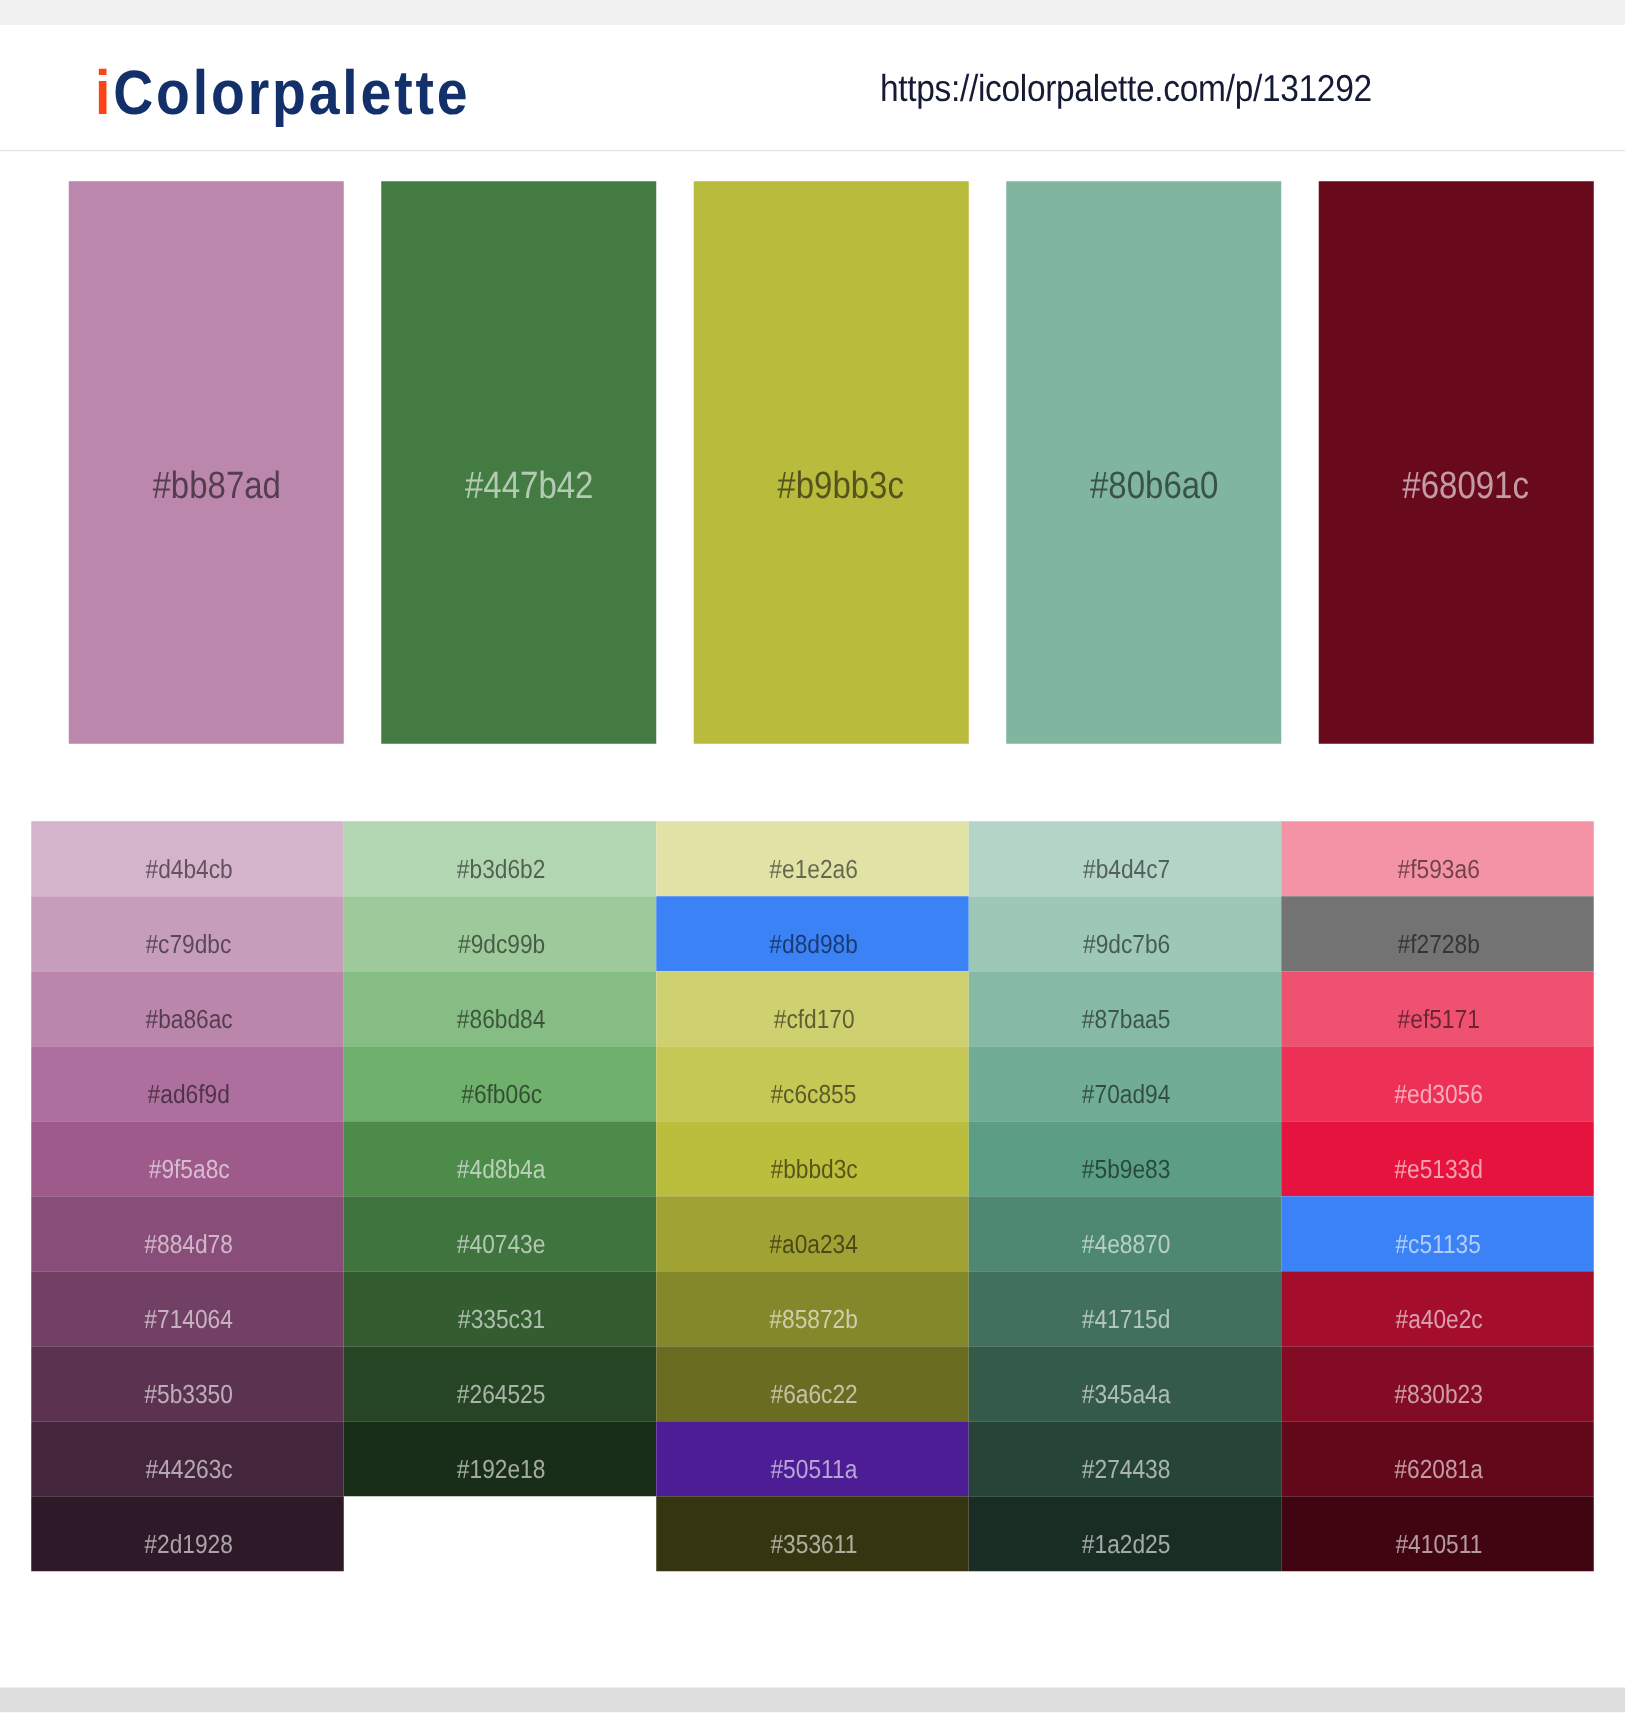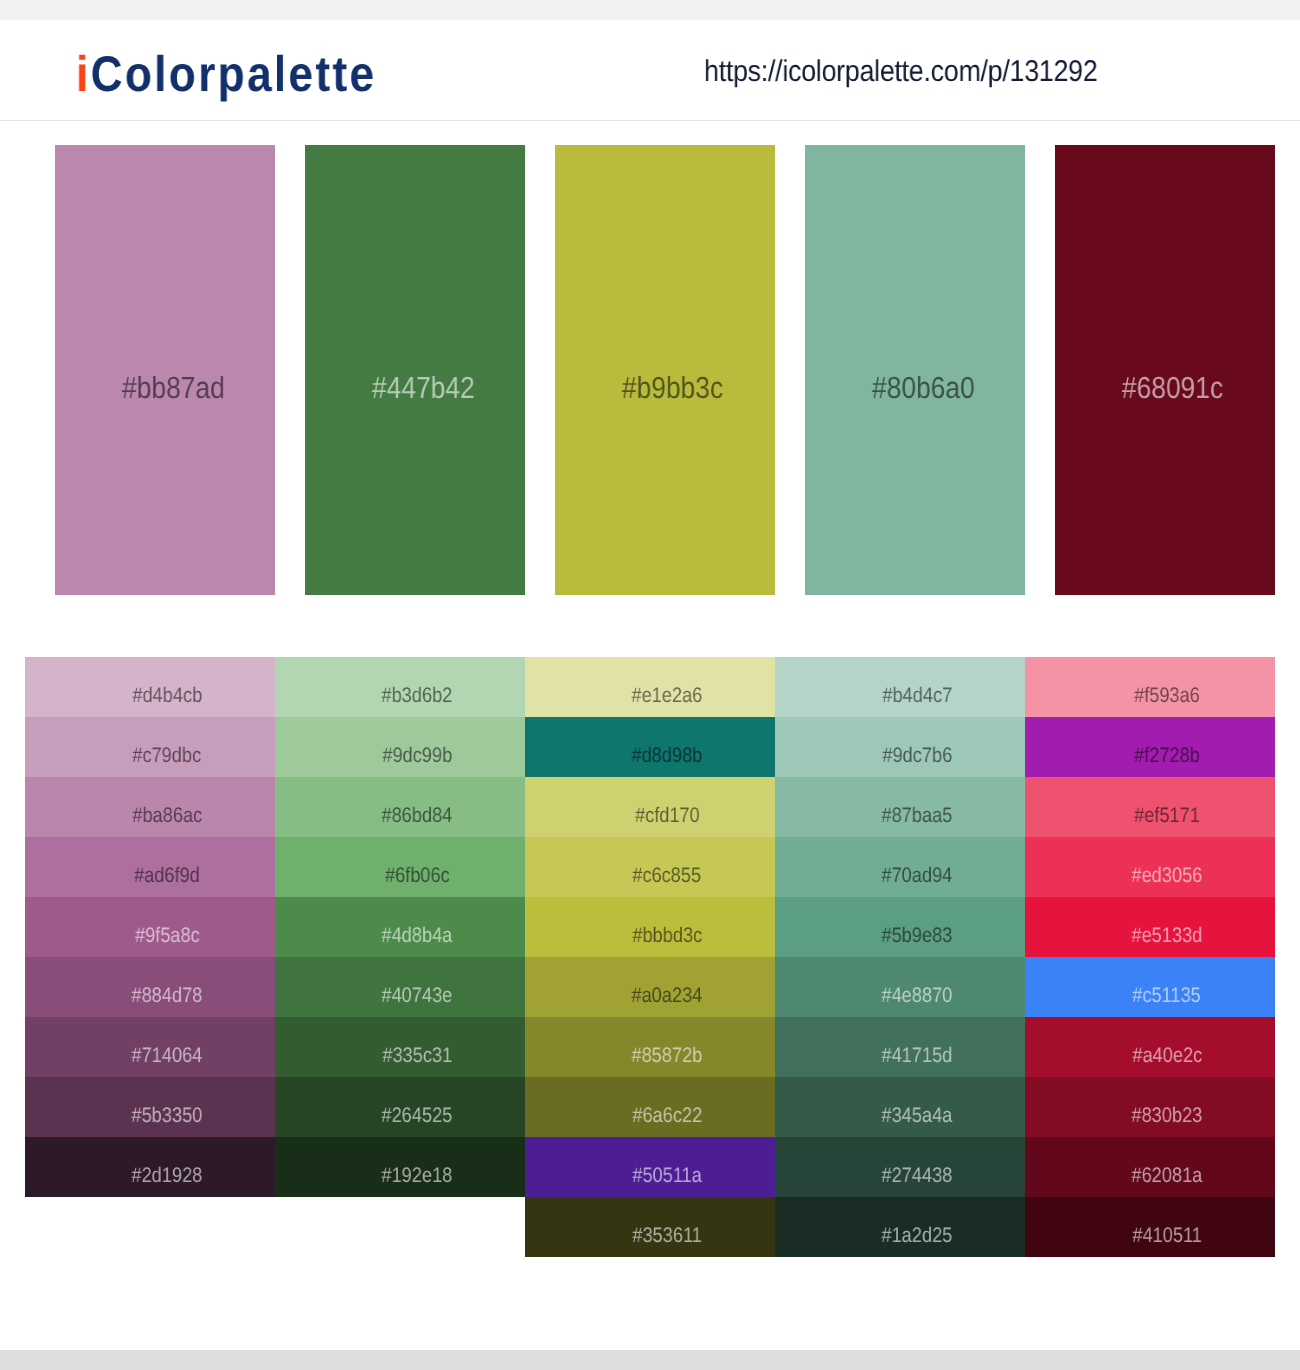--- a/index.html
+++ b/index.html
@@ -19,21 +19,21 @@
   .url{position:absolute;left:704px;top:52px;font-size:30px;line-height:0;white-space:nowrap;
        letter-spacing:-0.3px;transform:scaleX(0.894);transform-origin:0 50%;will-change:transform;}
   .mainrow{position:absolute;left:25px;top:145px;width:1250px;height:450px;display:flex;}
   .sw{width:250px;height:450px;position:relative;margin-left:30px;}
   .sw .lblwrap{position:absolute;left:-7px;top:240px;width:250px;text-align:center;}
   .sw .lbl{font-size:30.5px;line-height:0;display:inline-block;transform:scaleX(0.866);
            will-change:transform;}
   .tablewrap{position:absolute;left:25px;top:657px;width:1250px;height:600px;display:flex;}
   .tcol{width:250px;display:flex;flex-direction:column;}
   .tcell{height:60px;position:relative;}
-  .tcell .lblwrap{position:absolute;left:17px;top:32px;width:250px;text-align:center;}
+  .tcell .lblwrap{position:absolute;left:1px;top:32px;width:250px;text-align:center;}
   .tcell .lbl{font-size:21px;line-height:0;display:inline-block;transform:scaleX(0.866);
               will-change:transform;}
 </style>
 </head>
 <body>
 
 <div class="page" style="background-color: rgb(255, 255, 255);">
 
   <div class="topband" style="background-color: rgb(241, 241, 241);"></div>
 
@@ -79,20 +79,23 @@
         </div>
       <div class="tcell" style="background-color: rgb(136, 77, 120); color: rgba(255, 255, 255, 0.6);">
           <span class="lblwrap"><span class="lbl">#884d78</span></span>
         </div>
       <div class="tcell" style="background-color: rgb(113, 64, 100); color: rgba(255, 255, 255, 0.6);">
           <span class="lblwrap"><span class="lbl">#714064</span></span>
         </div>
       <div class="tcell" style="background-color: rgb(91, 51, 80); color: rgba(255, 255, 255, 0.6);">
           <span class="lblwrap"><span class="lbl">#5b3350</span></span>
         </div>
+      <div class="tcell" style="background-color: rgb(68, 38, 60); color: rgba(255, 255, 255, 0.6);">
+          <span class="lblwrap"><span class="lbl">#44263c</span></span>
+        </div>
       <div class="tcell" style="background-color: rgb(45, 25, 40); color: rgba(255, 255, 255, 0.6);">
           <span class="lblwrap"><span class="lbl">#2d1928</span></span>
         </div>
     </div>
     <div class="tcol">
       <div class="tcell" style="background-color: rgb(179, 214, 178); color: rgba(0, 0, 0, 0.55);">
           <span class="lblwrap"><span class="lbl">#b3d6b2</span></span>
         </div>
       <div class="tcell" style="background-color: rgb(157, 201, 155); color: rgba(0, 0, 0, 0.55);">
           <span class="lblwrap"><span class="lbl">#9dc99b</span></span>
@@ -116,21 +119,21 @@
           <span class="lblwrap"><span class="lbl">#264525</span></span>
         </div>
       <div class="tcell" style="background-color: rgb(25, 46, 24); color: rgba(255, 255, 255, 0.6);">
           <span class="lblwrap"><span class="lbl">#192e18</span></span>
         </div>
     </div>
     <div class="tcol">
       <div class="tcell" style="background-color: rgb(225, 226, 166); color: rgba(0, 0, 0, 0.55);">
           <span class="lblwrap"><span class="lbl">#e1e2a6</span></span>
         </div>
-      <div class="tcell" style="background-color: #0f766e; color: rgba(0, 0, 0, 0.55);">
+      <div class="tcell" style="background-color: #3b82f6; color: rgba(0, 0, 0, 0.55);">
           <span class="lblwrap"><span class="lbl">#d8d98b</span></span>
         </div>
       <div class="tcell" style="background-color: rgb(207, 209, 112); color: rgba(0, 0, 0, 0.55);">
           <span class="lblwrap"><span class="lbl">#cfd170</span></span>
         </div>
       <div class="tcell" style="background-color: rgb(198, 200, 85); color: rgba(0, 0, 0, 0.55);">
           <span class="lblwrap"><span class="lbl">#c6c855</span></span>
         </div>
       <div class="tcell" style="background-color: rgb(187, 189, 60); color: rgba(0, 0, 0, 0.55);">
           <span class="lblwrap"><span class="lbl">#bbbd3c</span></span>
@@ -180,21 +183,21 @@
           <span class="lblwrap"><span class="lbl">#274438</span></span>
         </div>
       <div class="tcell" style="background-color: rgb(26, 45, 37); color: rgba(255, 255, 255, 0.6);">
           <span class="lblwrap"><span class="lbl">#1a2d25</span></span>
         </div>
     </div>
     <div class="tcol">
       <div class="tcell" style="background-color: rgb(245, 147, 166); color: rgba(0, 0, 0, 0.55);">
           <span class="lblwrap"><span class="lbl">#f593a6</span></span>
         </div>
-      <div class="tcell" style="background-color: #a21caf; color: rgba(0, 0, 0, 0.55);">
+      <div class="tcell" style="background-color: #737373; color: rgba(0, 0, 0, 0.55);">
           <span class="lblwrap"><span class="lbl">#f2728b</span></span>
         </div>
       <div class="tcell" style="background-color: rgb(239, 81, 113); color: rgba(0, 0, 0, 0.55);">
           <span class="lblwrap"><span class="lbl">#ef5171</span></span>
         </div>
       <div class="tcell" style="background-color: rgb(237, 48, 86); color: rgba(255, 255, 255, 0.6);">
           <span class="lblwrap"><span class="lbl">#ed3056</span></span>
         </div>
       <div class="tcell" style="background-color: rgb(229, 19, 61); color: rgba(255, 255, 255, 0.6);">
           <span class="lblwrap"><span class="lbl">#e5133d</span></span>

